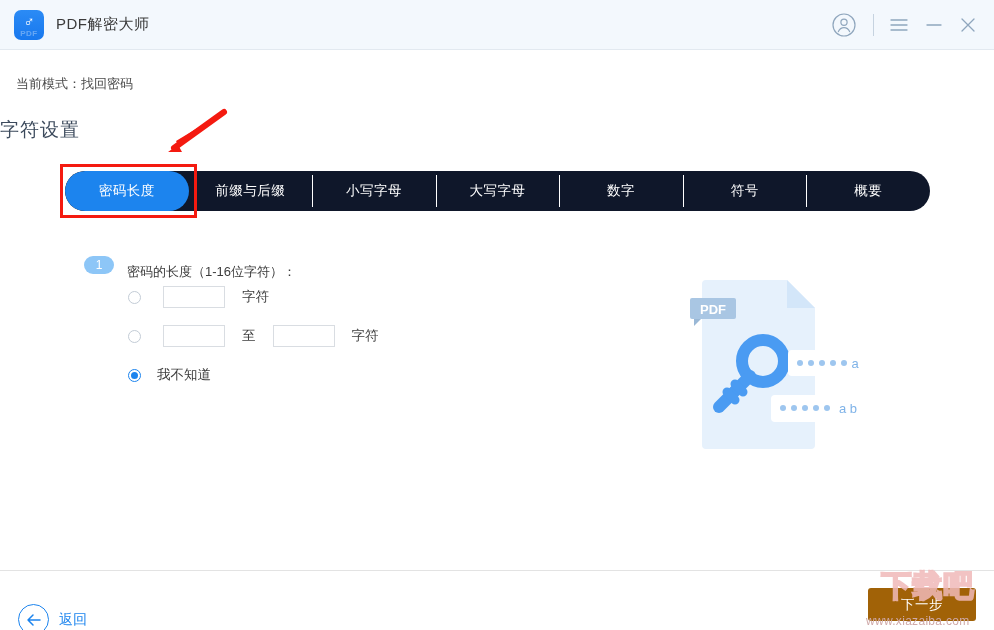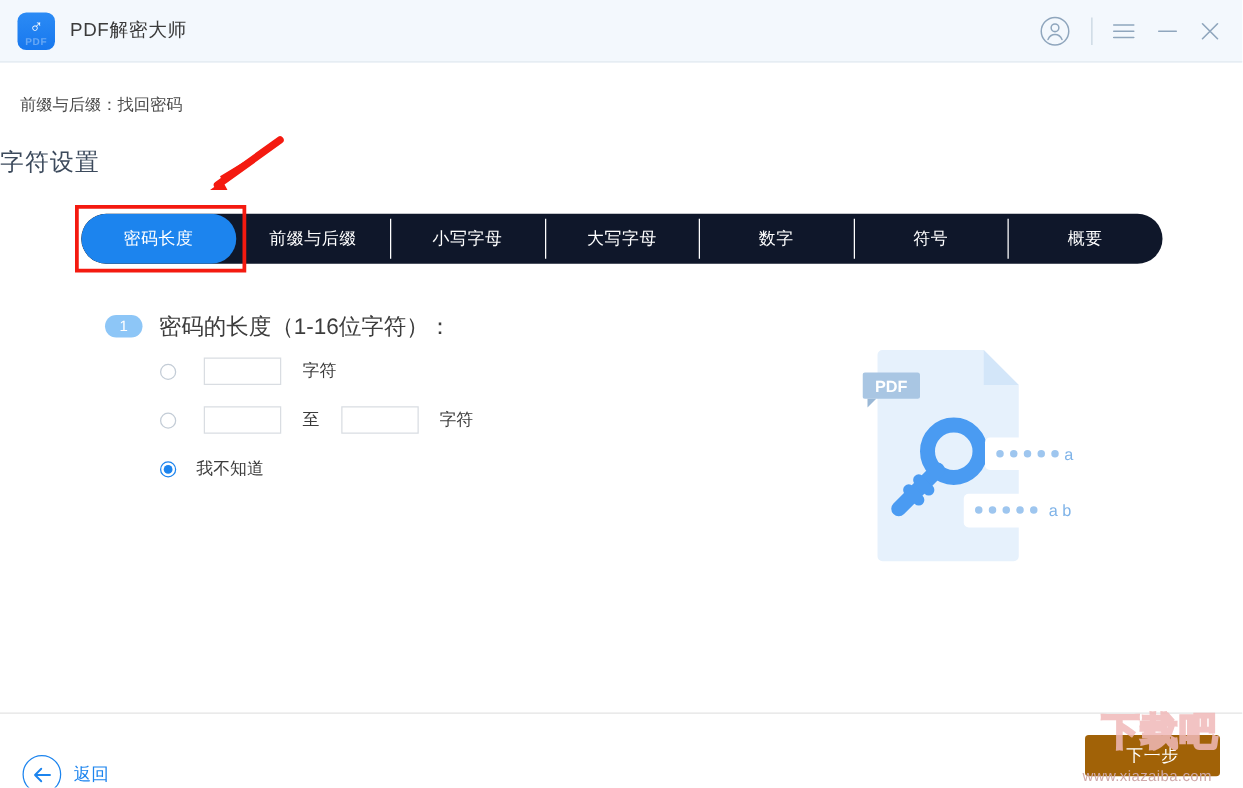--- a/index.html
+++ b/index.html
@@ -169,22 +169,23 @@
     border-radius: 9px;
     background: #8dc6f7;
     color: #ffffff;
     font-size: 12px;
     display: flex;
     align-items: center;
     justify-content: center;
   }
   .step-label {
     margin-left: 13px;
-    font-size: 18px;
+    font-size: 13px;
     color: #3c3c3c;
+    margin-top: 14px;
   }
 
   .options { position: absolute; left: 128px; top: 285px; }
   .opt-row {
     display: flex;
     align-items: center;
     height: 24px;
     margin-bottom: 15px;
   }
   .radio {
@@ -362,21 +363,21 @@
       <path d="M1 7h14" stroke="#8fa6bd" stroke-width="1.3" stroke-linecap="round"></path>
     </svg>
   </div>
   <div class="tb-icon close">
     <svg width="16" height="16" viewBox="0 0 16 16">
       <path d="M2 2l12 12M14 2L2 14" stroke="#8fa6bd" stroke-width="1.3" stroke-linecap="round"></path>
     </svg>
   </div>
 </div>
 
-<div class="mode-line">前缀与后缀：找回密码</div>
+<div class="mode-line">当前模式：找回密码</div>
 
 <div class="page-title">字符设置</div>
 
 <div class="red-arrow">
   <svg width="80" height="52" viewBox="0 0 80 52">
     <path d="M72 4 L16 44 L30 44 L24 33 Z" fill="#f41a10"></path>
     <path d="M72 4 L22 40" stroke="#f41a10" stroke-width="6" stroke-linecap="round"></path>
   </svg>
 </div>
 

